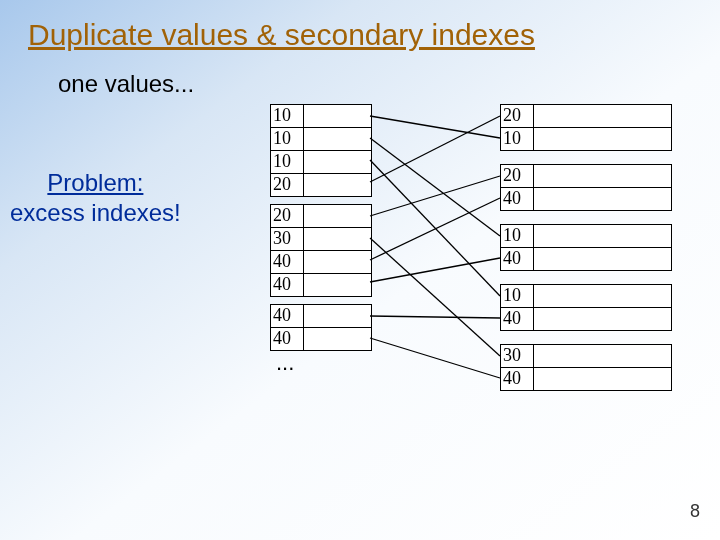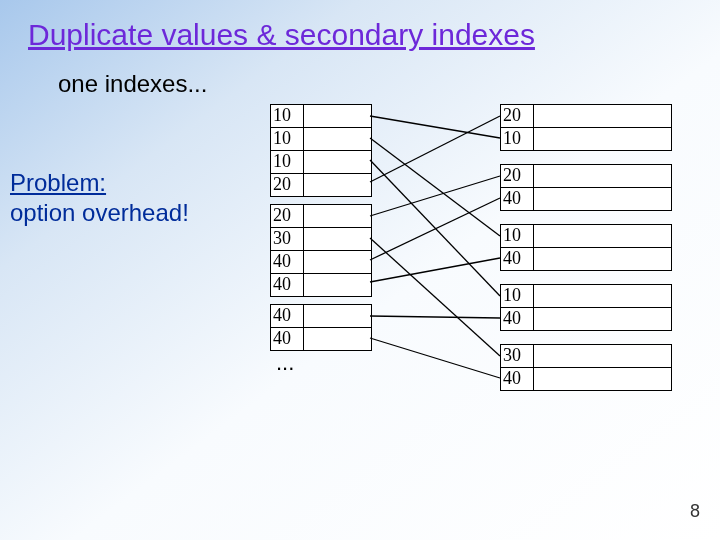--- a/index.html
+++ b/index.html
@@ -11,36 +11,37 @@
     background: linear-gradient(to bottom right, #a8c8ec 0%, #d8e6f5 25%, #f8fbfe 55%, #ffffff 100%);
     position: relative;
     overflow: hidden;
   }
   .title {
     position: absolute;
     left: 28px;
     top: 18px;
     font-size: 30px;
     text-decoration: underline;
-    color: #6d28d9;
+    color: #a16207;
   }
   .subtitle {
     position: absolute;
     left: 58px;
     top: 70px;
     font-size: 24px;
     color: #000;
   }
   .problem {
     position: absolute;
     left: 10px;
     top: 168px;
     font-size: 24px;
     color: #002c9a;
     line-height: 1.25;
+    text-align: center;
   }
   .problem .h {
     text-decoration: underline;
   }
   .pagenum {
     position: absolute;
     right: 20px;
     bottom: 18px;
     font-size: 18px;
     color: #333;
@@ -112,25 +113,25 @@
   }
   svg.lines line {
     stroke: #000;
     stroke-width: 1.3;
   }
 </style>
 </head>
 <body>
 
 <div class="title">Duplicate values &amp; secondary indexes</div>
-<div class="subtitle">one indexes...</div>
+<div class="subtitle">one values...</div>
 
 <div class="problem">
   <span class="h">Problem:</span><br>
-  <span>option overhead!</span><br>
+  <span>excess indexes!</span><br>
   &nbsp;&nbsp;<br>
   &nbsp;&nbsp;
 </div>
 
 <div id="blocks-layer">
     <div class="idxblock" style="left: 270px; top: 104px;">
       <div class="row">
         <div class="key">10</div>
         <div class="ptr"></div>
       </div>

